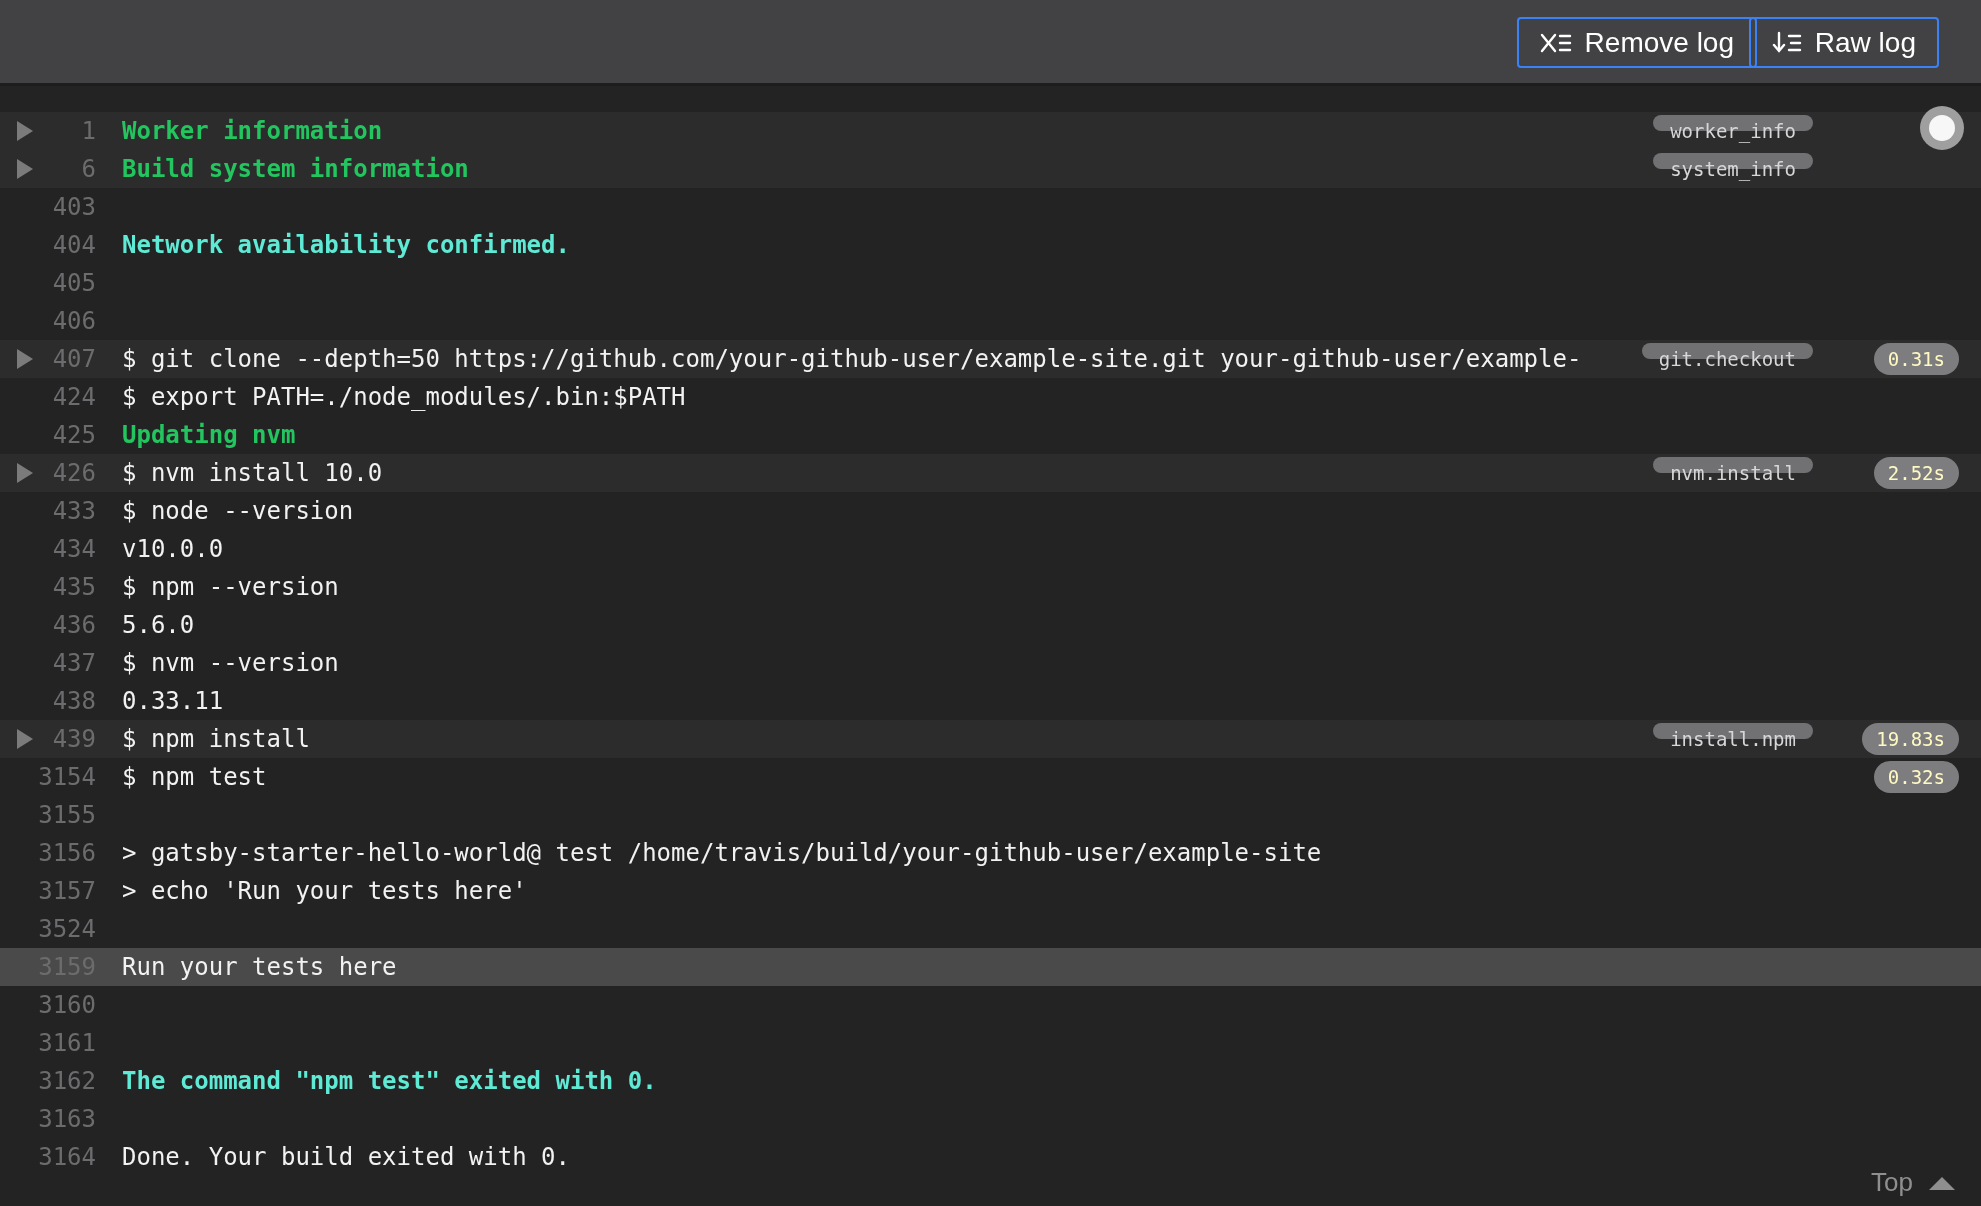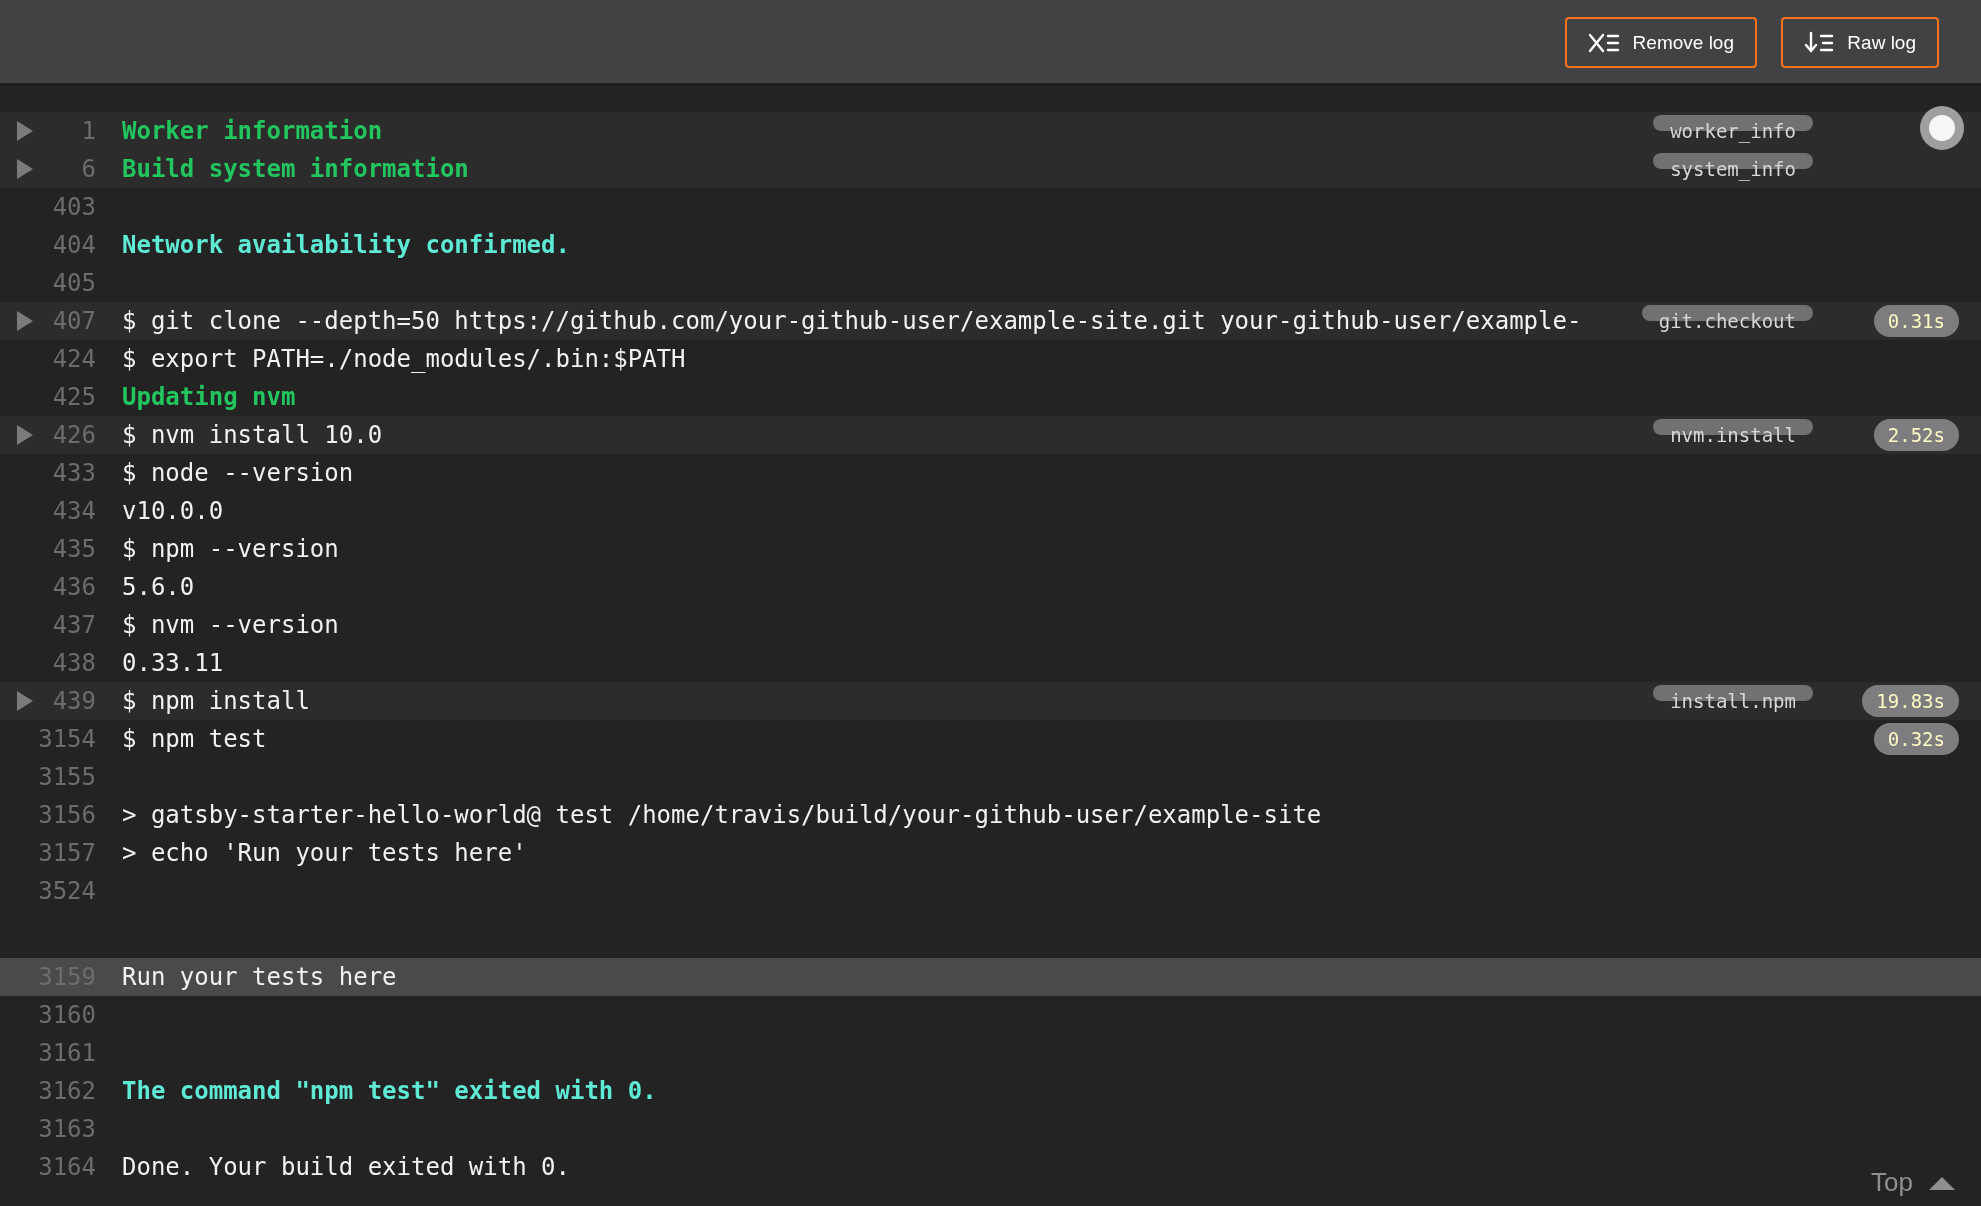--- a/index.html
+++ b/index.html
@@ -17,42 +17,42 @@
     position:absolute; top:0; left:0; right:0;
     height:86px;
     background:#424244;
     border-bottom:3px solid #1d1d1e;
   }
   .hbtn {
     position:absolute; top:17px; height:51px;
     display:flex; align-items:center; gap:13px;
     padding:0 21px;
     background:transparent;
-    border:2px solid #f97316;
+    border:2px solid #3b82f6;
     border-radius:4px;
     color:#ffffff;
     font-family:"Liberation Sans", sans-serif;
-    font-size:19px;
+    font-size:28px;
     cursor:pointer;
   }
   .hbtn svg { display:block; }
   #remove-log-btn { right:224px; }
   #raw-log-btn   { right:42px; }
 
   
   .log {
     position:absolute; top:89px; left:0; right:0; bottom:0;
     padding-top:23px;
   }
   .row {
     position:relative;
     height:38px;
   }
   .row.fold     { background:#2c2c2d; }
-  .row.selected { background:#4a4a4b;margin-top:48px; }
+  .row.selected { background:#4a4a4b; }
   .arrow {
     position:absolute; left:17px; top:9px;
     width:0; height:0;
     border-left:16px solid #7b7b7c;
     border-top:10px solid transparent;
     border-bottom:10px solid transparent;
   }
   .num {
     position:absolute; left:0; top:0;
     width:96px; height:38px; line-height:38px;
@@ -180,20 +180,26 @@
 
   </div>
 
   <div class="row">
 
     <span class="num">405</span>
     <span class="txt"></span>
 
   </div>
 
+  <div class="row">
+
+    <span class="num">406</span>
+    <span class="txt"></span>
+
+  </div>
 
   <div class="row fold">
     <span class="arrow"></span>
     <span class="num">407</span>
     <span class="txt">$ git clone --depth=50 https://github.com/your-github-user/example-site.git your-github-user/example-</span>
     <span class="badge-name">git.checkout</span>
     <span class="badge-time">0.31s</span>
   </div>
 
   <div class="row">

